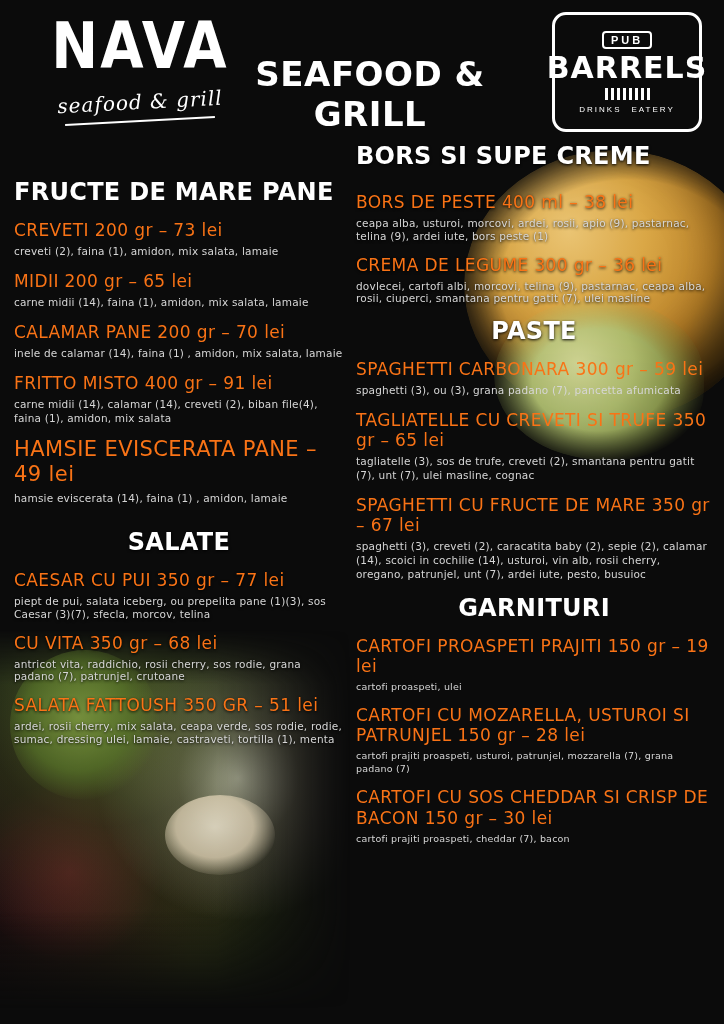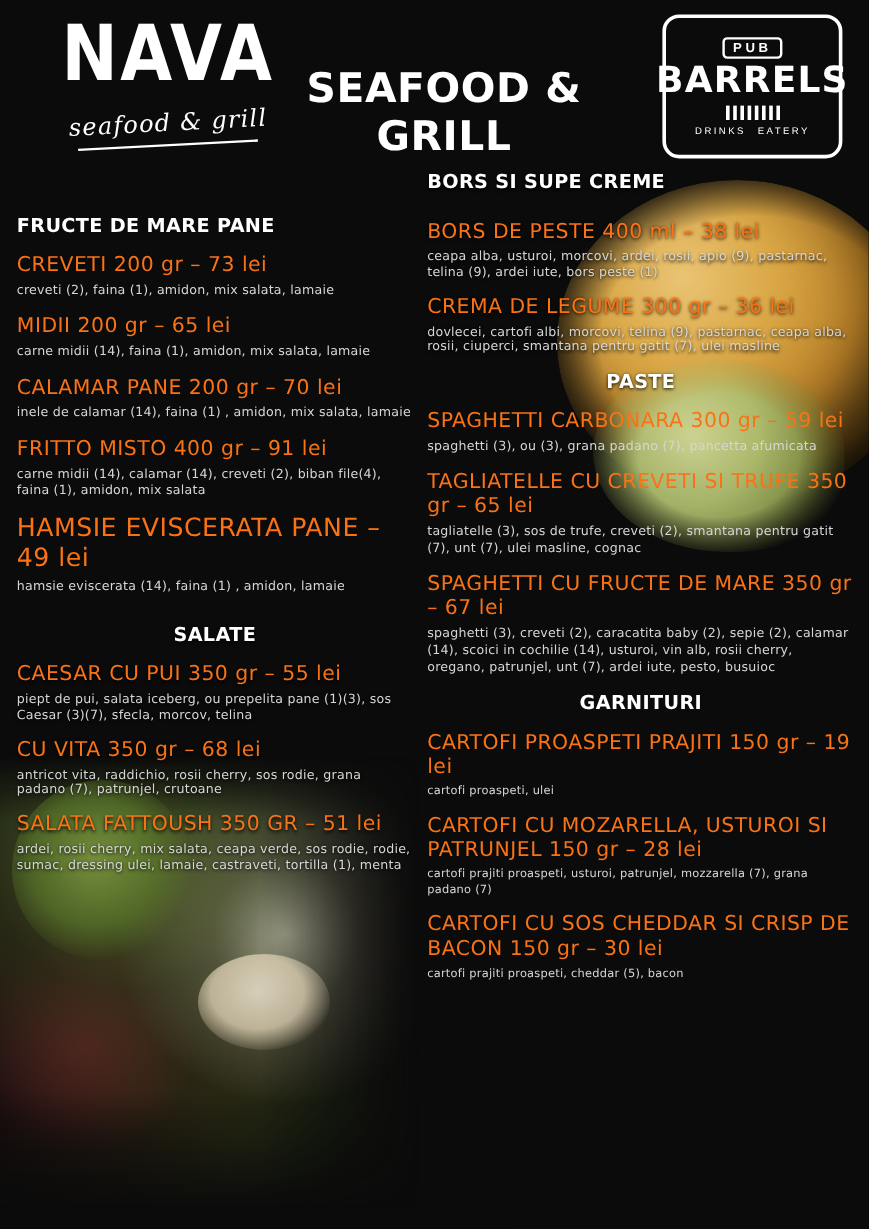--- a/index.html
+++ b/index.html
@@ -122,21 +122,21 @@
     display:flex; gap:10px;text-align:center;
   }
 
   
   .col { position:absolute; }
   .col-left  { left:14px;  top:178px; width:330px; }
   .col-right { left:356px; top:142px; width:356px; }
 
   .section-title {
     font-family:"DejaVu Sans", sans-serif;
-    font-weight:700; font-size:16px; letter-spacing:.3px;
+    font-weight:700; font-size:24px; letter-spacing:.3px;
     color:#fff; margin:0 0 14px 0;
   }
   .section-title.center { text-align:center; }
 
   .item { margin-bottom:12px; }
   .item-name {
     font-family:"DejaVu Sans", sans-serif;
     font-size:17px; font-weight:400; letter-spacing:.4px;
     color:#f97316; line-height:1.18;
   }
@@ -219,21 +219,21 @@
       <div class="item">
         <div class="item-name big">HAMSIE EVISCERATA PANE – 49 lei</div>
         <div class="item-desc">hamsie eviscerata (14), faina (1) , amidon, lamaie</div>
       </div>
     </div>
 
     <div class="section salate-block">
       <div class="section-title center shadow-text">SALATE</div>
 
       <div class="item">
-        <div class="item-name shadow-text">CAESAR CU PUI 350 gr – 55 lei</div>
+        <div class="item-name shadow-text">CAESAR CU PUI 350 gr – 77 lei</div>
         <div class="item-desc tight shadow-text">piept de pui, salata iceberg, ou prepelita pane (1)(3), sos Caesar (3)(7), sfecla, morcov, telina</div>
       </div>
       <div class="item">
         <div class="item-name shadow-text">CU VITA 350 gr – 68 lei</div>
         <div class="item-desc tight shadow-text">antricot vita, raddichio, rosii cherry, sos rodie, grana padano (7), patrunjel, crutoane</div>
       </div>
       <div class="item">
         <div class="item-name shadow-text">SALATA FATTOUSH 350 GR – 51 lei</div>
         <div class="item-desc tight shadow-text">ardei, rosii cherry, mix salata, ceapa verde, sos rodie, rodie, sumac, dressing ulei, lamaie, castraveti, tortilla (1), menta</div>
       </div>
@@ -279,18 +279,18 @@
       <div class="item">
         <div class="item-name">CARTOFI PROASPETI PRAJITI 150 gr – 19 lei</div>
         <div class="item-desc small">cartofi proaspeti, ulei</div>
       </div>
       <div class="item">
         <div class="item-name">CARTOFI CU MOZARELLA, USTUROI SI PATRUNJEL 150 gr – 28 lei</div>
         <div class="item-desc small">cartofi prajiti proaspeti, usturoi, patrunjel, mozzarella (7), grana padano (7)</div>
       </div>
       <div class="item">
         <div class="item-name">CARTOFI CU SOS CHEDDAR SI CRISP DE BACON 150 gr – 30 lei</div>
-        <div class="item-desc small">cartofi prajiti proaspeti, cheddar (5), bacon</div>
+        <div class="item-desc small">cartofi prajiti proaspeti, cheddar (7), bacon</div>
       </div>
     </div>
   </div>
 
 </div>
 
 </body></html>

